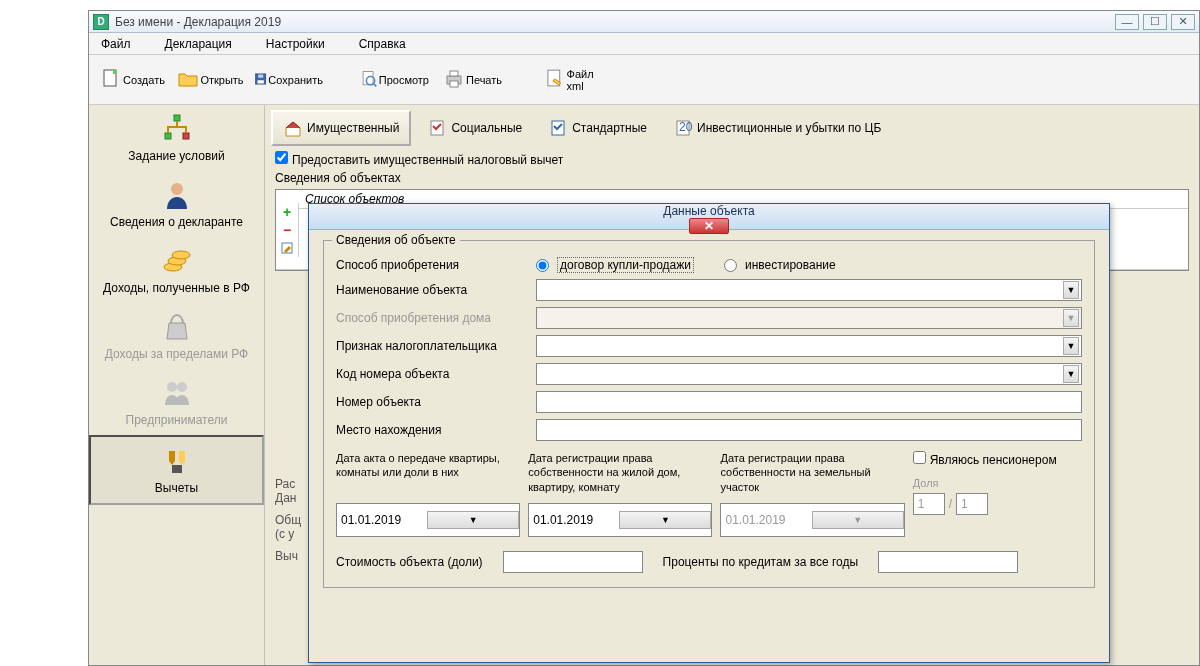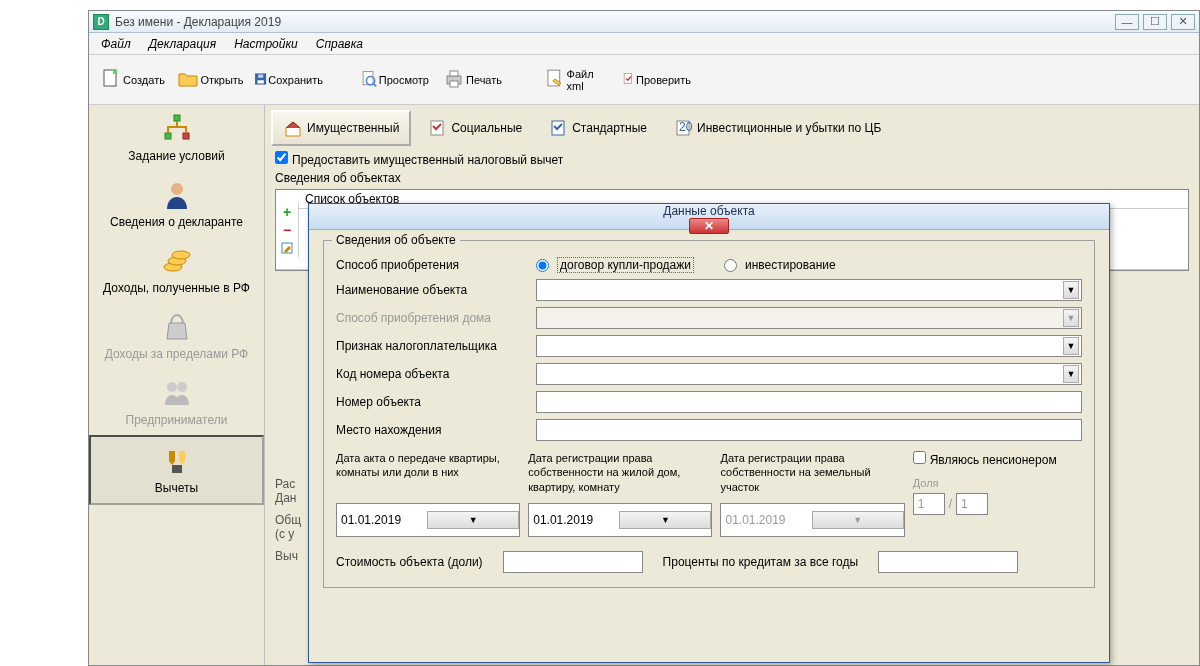--- a/index.html
+++ b/index.html
@@ -3,21 +3,21 @@
 <meta charset="utf-8">
 <style>
 * { box-sizing: border-box; margin: 0; padding: 0; font-family: Tahoma, Arial, sans-serif; font-size: 12px; }
 body { background: #fff; width: 1200px; height: 666px; overflow: hidden; position: relative; }
 .window { position: absolute; left: 88px; top: 10px; width: 1112px; height: 656px; background: linear-gradient(#e8f0f8, #d8e4f0); border: 1px solid #888; }
 .titlebar { height: 22px; display: flex; align-items: center; padding: 0 4px; background: linear-gradient(#f8fbfe, #e4ecf6); border-bottom: 1px solid #b0c0d0; }
 .titlebar .app-icon { width: 16px; height: 16px; background: #3a7; border: 1px solid #285; margin-right: 6px; display: inline-flex; align-items: center; justify-content: center; color: #fff; font-weight: bold; font-size: 10px; }
 .titlebar .title { flex: 1; color: #444; }
 .win-ctrls { display: flex; gap: 4px; }
 .win-ctrls span { width: 24px; height: 16px; border: 1px solid #8aa; background: #eef4fa; display: inline-flex; align-items: center; justify-content: center; font-size: 11px; color: #456; }
-.menubar { height: 22px; background: #f4f4f4; border-bottom: 1px solid #ccc; display: flex; align-items: center; padding: 0 4px; gap: 2px; font-style: italic; }
+.menubar { height: 22px; background: #f4f4f4; border-bottom: 1px solid #ccc; display: flex; align-items: center; padding: 0 4px; gap: 18px; }
 .menubar > span { padding: 2px 8px; cursor: default; }
 .toolbar { height: 50px; background: #f4f4f4; border-bottom: 1px solid #ccc; display: flex; align-items: center; padding: 2px 8px; gap: 8px; }
 .tool-btn { display: flex; flex-direction: row; align-items: center; justify-content: center; width: 70px; height: 46px; cursor: default; }
 .tool-btn .ico { width: 24px; height: 24px; margin-bottom: 2px; }
 .tool-btn span { font-size: 11px; }
 .main { display: flex; height: calc(100% - 94px); background: #ece9d8; }
 .sidebar { width: 176px; background: #ece9d8; border-right: 1px solid #c0c0c0; display: flex; flex-direction: column; }
 .side-item { display: flex; flex-direction: column; align-items: center; padding: 8px 4px; cursor: default; }
 .side-item .sico { width: 32px; height: 32px; margin-bottom: 4px; }
 .side-item.sel { border: 2px inset #a0a0a0; background: #e4e0d0; }
@@ -28,21 +28,21 @@
 .subtab.active { border: 2px outset #fff; background: linear-gradient(#f8f6ec, #e8e4d4); font-weight: normal; }
 .subtab.plain { border: none; background: none; }
 .subtab .tico { width: 20px; height: 20px; }
 .chk-row { padding: 2px 8px; }
 .section-label { padding: 2px 8px; color: #000; }
 .list-area { margin: 2px 8px; border: 1px solid #888; background: #fff; }
 .list-hdr { display: flex; align-items: center; border-bottom: 1px solid #ccc; }
 .list-btns { display: flex; flex-direction: column; border-right: 1px solid #ccc; }
 .list-btns span { width: 22px; height: 18px; display: inline-flex; align-items: center; justify-content: center; font-weight: bold; font-size: 14px; }
 .plus { color: #2a2; } .minus { color: #c22; }
-.list-title { padding: 2px 6px; flex: 1; border-bottom: 1px solid #ccc; }
+.list-title { padding: 2px 6px; flex: 1; border-bottom: 1px solid #ccc; font-style: italic; }
 .bottom-section { padding: 4px 8px; color: #555; }
 .dialog { position: absolute; left: 308px; top: 203px; width: 802px; height: 460px; background: #ece9d8; border: 1px solid #2a5a9a; box-shadow: 2px 2px 6px rgba(0,0,0,0.3); }
 .dlg-title { height: 26px; background: linear-gradient(#e8f0fa, #c8dcf2); border-bottom: 1px solid #8bb; display: flex; align-items: center; padding: 0 6px; flex-direction: column; }
 .dlg-title .t { flex: 1; color: #235; }
 .dlg-close { width: 40px; height: 18px; background: linear-gradient(#e88, #c33); border: 1px solid #a22; color: #fff; display: inline-flex; align-items: center; justify-content: center; font-weight: bold; border-radius: 2px; }
 .dlg-body { padding: 10px 14px; }
 .fieldset { border: 1px solid #a0a0a0; padding: 10px 12px 14px; position: relative; }
 .fieldset .legend { position: absolute; top: -8px; left: 8px; background: #ece9d8; padding: 0 4px; }
 .row { display: flex; align-items: center; margin: 6px 0; gap: 10px; }
 .row label.fld { width: 190px; }
@@ -131,27 +131,20 @@
         <span>Печать</span>
       </div>
     <div style="width:20px"></div>
     <div class="tool-btn">
         <svg class="ico" viewBox="0 0 24 24">
           <rect x="5" y="3" width="12" height="16" fill="#fff" stroke="#888"></rect>
           <path d="M12 12l6 4-2 2-6-4z" fill="#fc5" stroke="#c80"></path>
         </svg>
         <span>Файл xml</span>
       </div>
-    <div class="tool-btn">
-        <svg class="ico" viewBox="0 0 24 24">
-          <rect x="5" y="3" width="12" height="16" fill="#fff" stroke="#888"></rect>
-          <path d="M8 11l3 3 5-6" fill="none" stroke="#c33" stroke-width="2"></path>
-        </svg>
-        <span>Проверить</span>
-      </div>
   </div>
   <div class="main">
     <div class="sidebar">
       <div class="side-item">
           <svg class="sico" viewBox="0 0 32 32">
             <rect x="13" y="2" width="6" height="6" fill="#4b4" stroke="#282"></rect>
             <rect x="4" y="20" width="6" height="6" fill="#4b4" stroke="#282"></rect>
             <rect x="22" y="20" width="6" height="6" fill="#c44" stroke="#822"></rect>
             <path d="M16 8v6m-9 6v-6h18v6" fill="none" stroke="#c80" stroke-width="2"></path>
           </svg>

